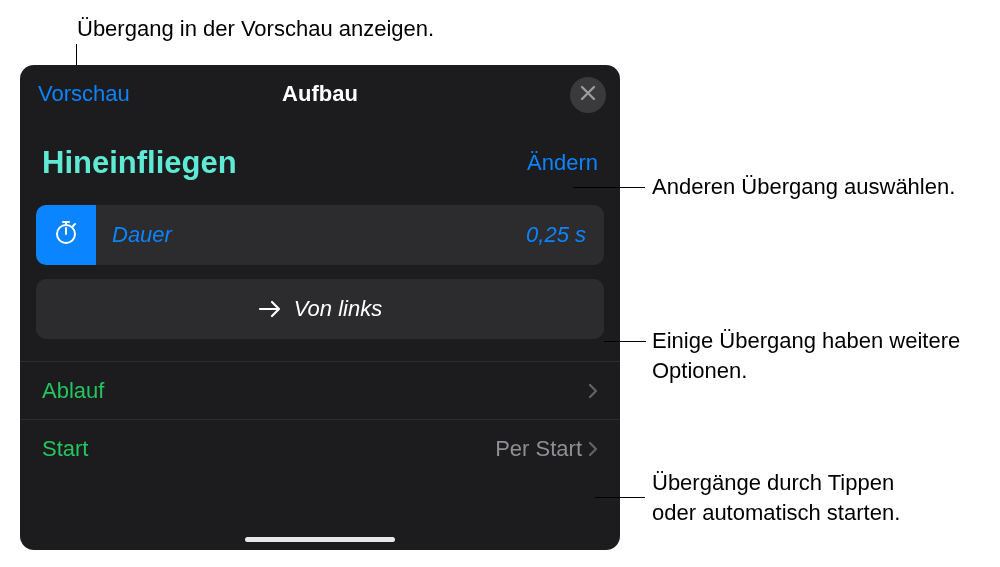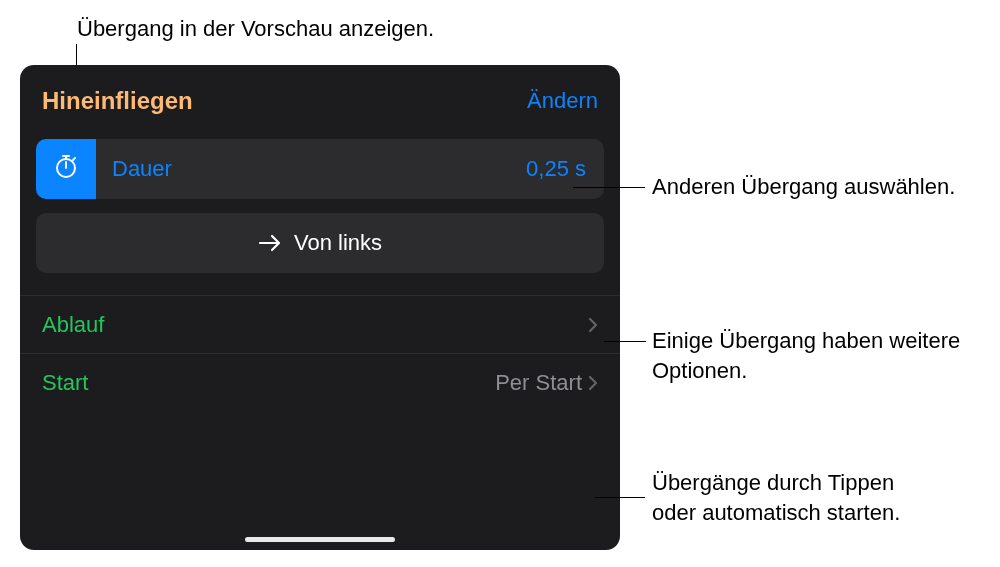--- a/index.html
+++ b/index.html
@@ -53,30 +53,30 @@
       justify-content: center;
     }
     .close-btn svg { width: 16px; height: 16px; }
     .section-header {
       display: flex;
       justify-content: space-between;
       align-items: center;
       padding: 22px 22px 16px 22px;
     }
     .effect-name {
-      color: #fdba74;
-      font-size: 24px;
+      color: #5eead4;
+      font-size: 31px;
       font-weight: 700;
     }
     .change-link {
       color: #0a84ff;
       font-size: 22px;
       font-weight: 400;
     }
-    .rows-wrap { padding: 8px 16px; }
+    .rows-wrap { padding: 8px 16px; font-style: italic; }
     .row {
       background: #2c2c2e;
       border-radius: 10px;
       margin-bottom: 14px;
       height: 60px;
       display: flex;
       align-items: center;
       padding: 0 18px;
       font-size: 22px;
     }
@@ -137,20 +137,31 @@
     .callout-line.h { height: 1px; }
     .callout-line.v { width: 1px; }
   </style>
 </head>
 <body>
 
 <div class="callout" style="left:77px; top:14px;">Übergang in der Vorschau anzeigen.</div>
 <div class="callout-line v" style="left:76px; top:44px; height:46px;"></div>
 
 <div class="panel">
+  <div class="panel-header">
+    <span class="preview-link">Vorschau</span>
+    <span class="panel-title">Aufbau</span>
+    <div class="close-btn">
+      <span>
+        <svg viewBox="0 0 16 16">
+            <path d="M2 2 L14 14 M14 2 L2 14" stroke="#9a9aa0" stroke-width="2.4" stroke-linecap="round" fill="none"></path>
+          </svg>
+      </span>
+    </div>
+  </div>
 
   <div class="section-header">
     <span class="effect-name">Hineinfliegen</span>
     <span class="change-link">Ändern</span>
   </div>
 
   <div class="rows-wrap">
     <div class="row duration-row">
       <div class="duration-left">
         <div class="timer-badge">

